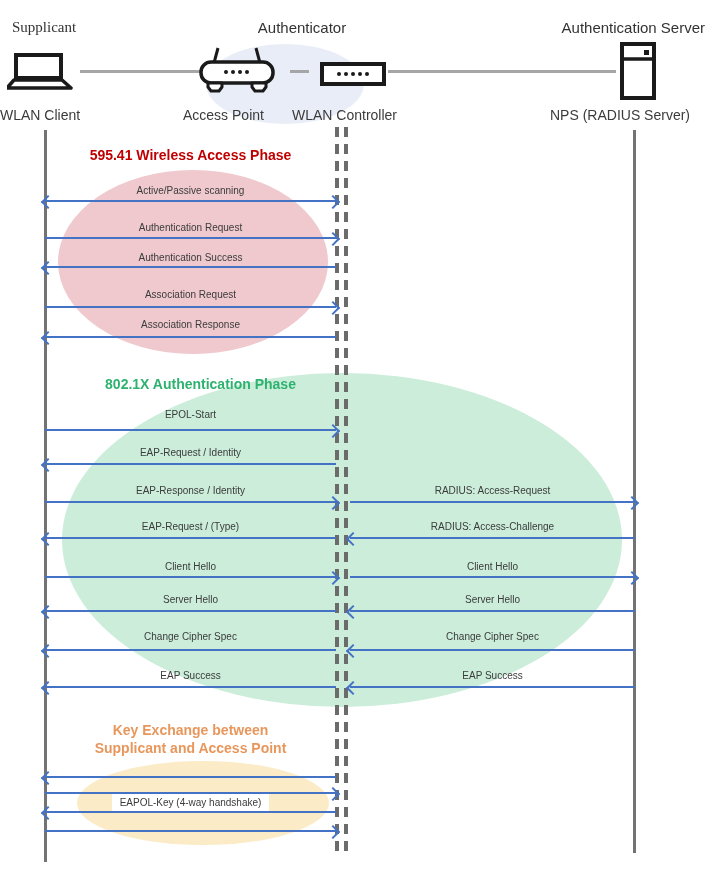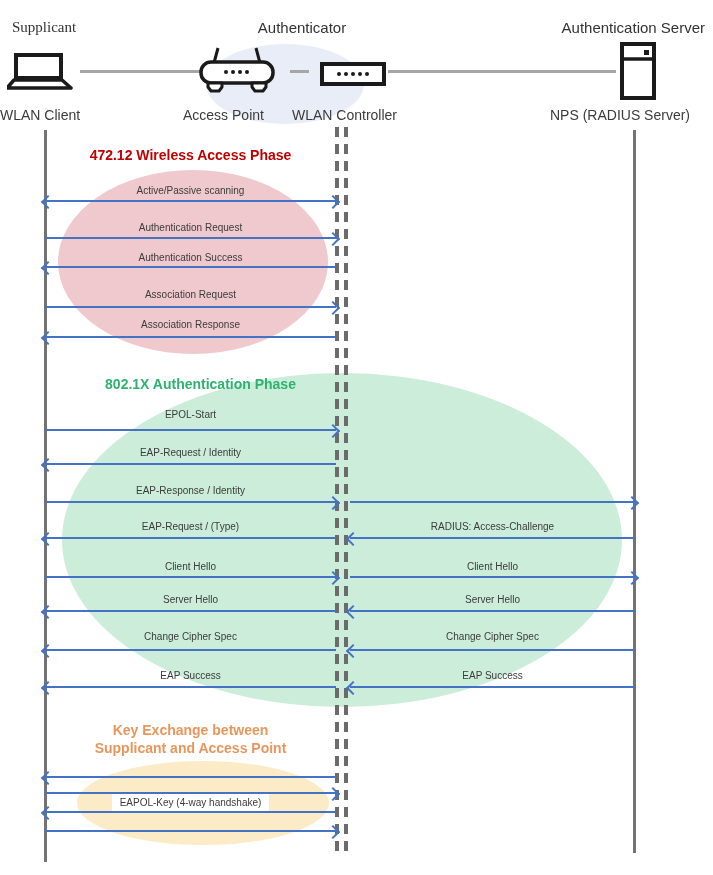--- a/index.html
+++ b/index.html
@@ -84,21 +84,21 @@
   <div class="devlabel" style="left:0px; width:110px;">WLAN Client</div>
   <div class="devlabel" style="left:183px; width:120px;">Access Point</div>
   <div class="devlabel" style="left:292px; width:120px;">WLAN Controller</div>
   <div class="devlabel" style="left:550px; width:168px;">NPS (RADIUS Server)</div>
 
   <div class="lifeline solidline" style="left:44px; top:130px; height:732px;"></div>
   <div class="lifeline dashline" style="left:335px; top:127px; height:725px;"></div>
   <div class="lifeline dashline" style="left:344px; top:127px; height:725px;"></div>
   <div class="lifeline solidline" style="left:633px; top:130px; height:723px;"></div>
 
-  <div class="phasetitle lspan" style="top:147px; color:#C00000;">472.12 Wireless Access Phase</div>
+  <div class="phasetitle lspan" style="top:147px; color:#C00000;">595.41 Wireless Access Phase</div>
   <div class="phasetitle" style="left:55px; width:291px; top:376px; color:#2DB270;">802.1X Authentication Phase</div>
   <div class="phasetitle lspan" style="top:722px; color:#E8975C;">Key Exchange between</div>
   <div class="phasetitle lspan" style="top:740px; color:#E8975C;">Supplicant and Access Point</div>
 
   <div class="arrow lspan" style="top:200px;">
       <span class="head l"></span>
       <span class="head r"></span>
     </div>
   <div class="arrow lspan" style="top:237px;">
       <span class="head r"></span>
@@ -176,19 +176,20 @@
   <div class="mlabel lspan" style="top:406px;">EPOL-Start</div>
   <div class="mlabel lspan" style="top:444px;">EAP-Request / Identity</div>
   <div class="mlabel lspan" style="top:482px;">EAP-Response / Identity</div>
   <div class="mlabel lspan" style="top:518px;">EAP-Request / (Type)</div>
   <div class="mlabel lspan" style="top:558px;">Client Hello</div>
   <div class="mlabel lspan" style="top:591px;">Server Hello</div>
   <div class="mlabel lspan" style="top:628px;">Change Cipher Spec</div>
   <div class="mlabel lspan" style="top:667px;">EAP Success</div>
   <div class="mlabel lspan" style="top:794px;"><span class="whitebox">EAPOL-Key (4-way handshake)</span></div>
 
+  <div class="mlabel rspan" style="top:482px;">RADIUS: Access-Request</div>
   <div class="mlabel rspan" style="top:518px;">RADIUS: Access-Challenge</div>
   <div class="mlabel rspan" style="top:558px;">Client Hello</div>
   <div class="mlabel rspan" style="top:591px;">Server Hello</div>
   <div class="mlabel rspan" style="top:628px;">Change Cipher Spec</div>
   <div class="mlabel rspan" style="top:667px;">EAP Success</div>
 
 </div>
 
 </body></html>

